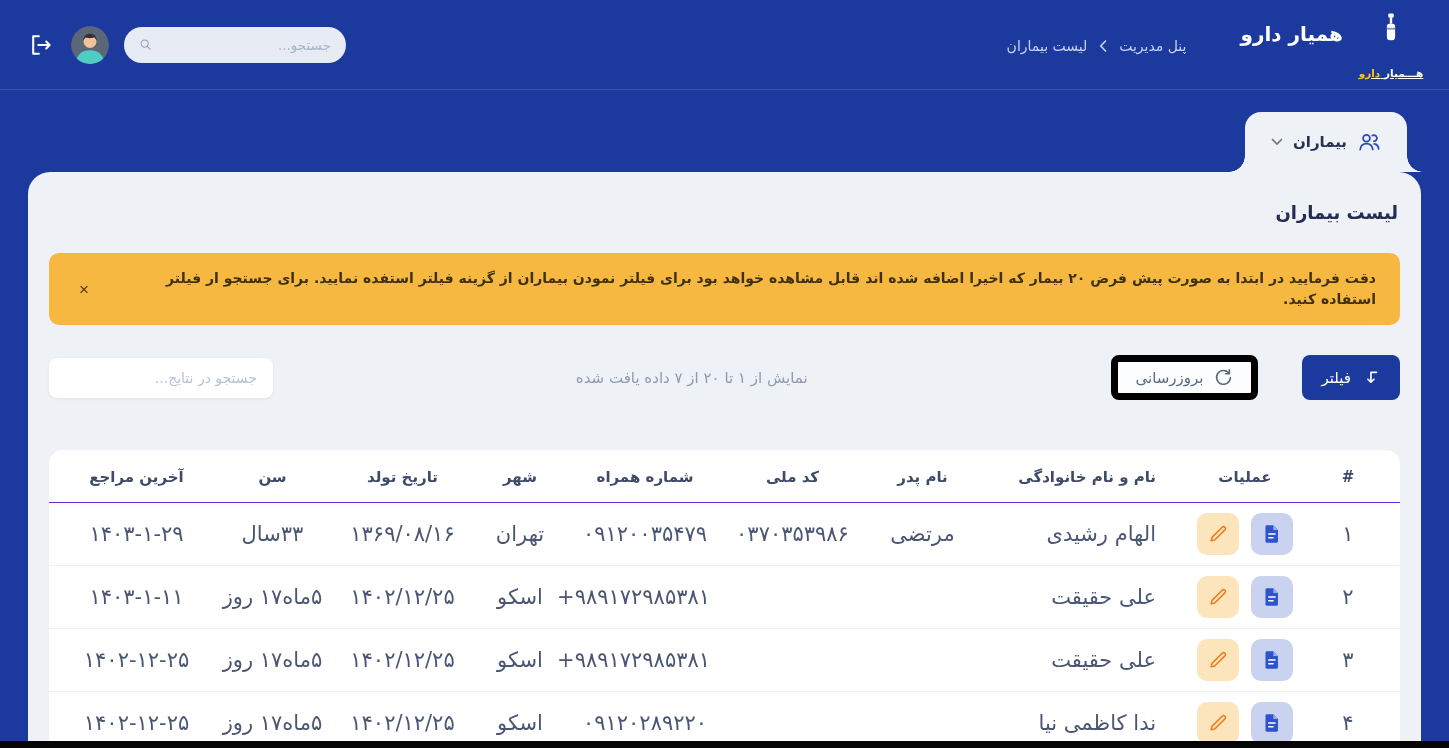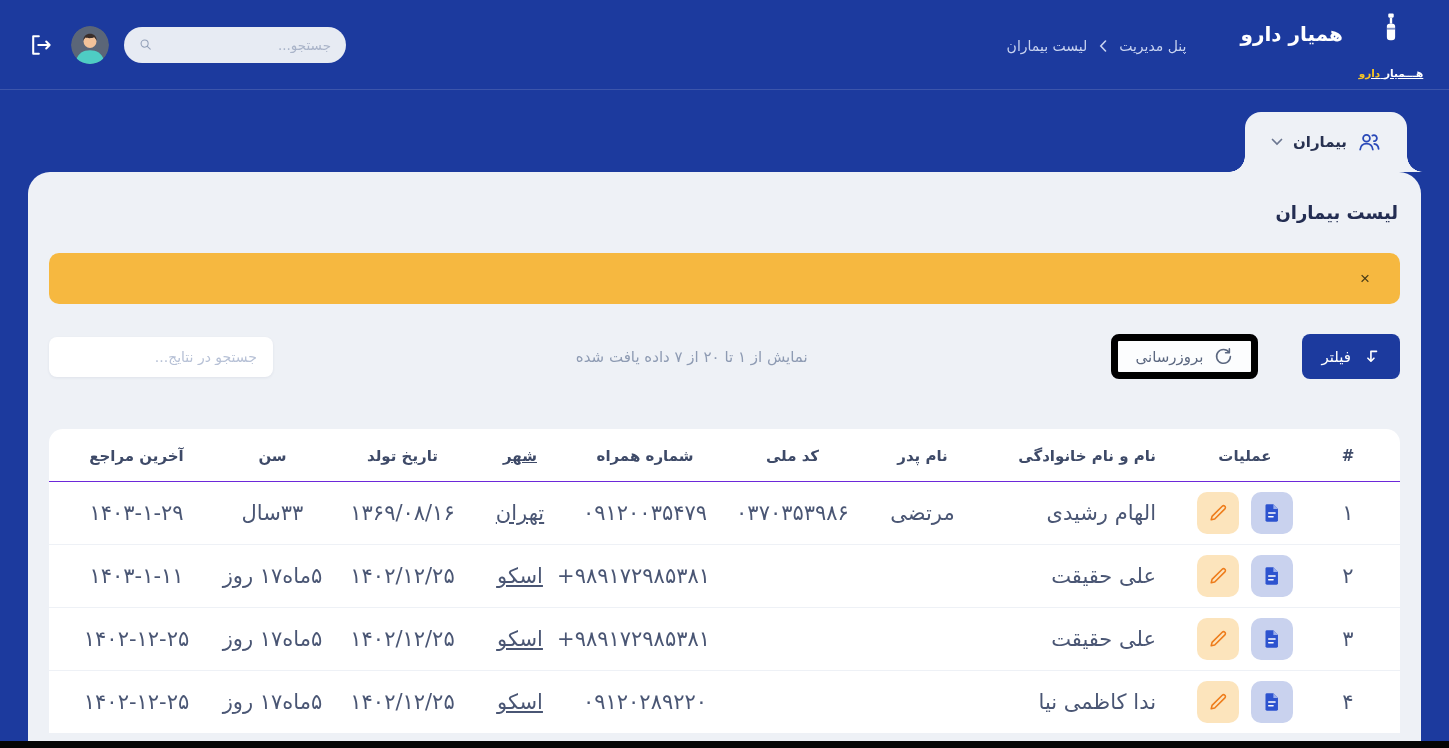--- a/index.html
+++ b/index.html
@@ -72,21 +72,21 @@
   .table-wrap { margin-top: 50px; background: #fff; border-radius: 14px 14px 0 0; overflow: hidden; }
   table { width: 100%; border-collapse: collapse; table-layout: fixed; }
   thead th { padding: 18px 10px 16px; font-size: 15px; font-weight: 600; color: #3e4a68; text-align: center; border-bottom: 1px solid #6d28d9; }
   tbody td { padding: 10px 10px; height: 53px; font-size: 21px; color: #4a5674; text-align: center; border-bottom: 1px solid #eef1f6; }
   th.col-0, td.col-0 { width: 80px;  padding-left: 4px; padding-right: 28px; }
   th.col-1, td.col-1 { width: 150px; }
   th.col-2, td.col-2 { width: 190px; text-align: right; padding-right: 14px; }
   th.col-3, td.col-3 { width: 115px; }
   th.col-4, td.col-4 { width: 145px; }
   th.col-5, td.col-5 { width: 150px; }
-  th.col-6, td.col-6 { width: 100px; text-decoration: underline; }
+  th.col-6, td.col-6 { width: 100px; }
   th.col-7, td.col-7 { width: 135px; }
   th.col-8, td.col-8 { width: 125px; }
   th.col-9, td.col-9 { padding-left: 24px; }
   .actions { display: flex; justify-content: center; align-items: center; gap: 12px; }
   .action-btn { width: 42px; height: 42px; border: none; border-radius: 10px; display: flex; align-items: center; justify-content: center; cursor: pointer; }
   .action-doc  { background: #c9d2ee; }
   .action-edit { background: #fce4bc; }
   
   .bottom-bar { position: fixed; left: 0; bottom: 0; width: 100%; height: 7px; background: #050505; z-index: 50; }
 </style>
@@ -154,20 +154,21 @@
     <svg width="12" height="8" viewBox="0 0 12 8">
       <path d="M1.5 1.5 L6 6 L10.5 1.5" fill="none" stroke="#6b7690" stroke-width="1.7" stroke-linecap="round"></path>
     </svg>
   </div>
 </nav>
 
 <main class="card">
   <h1 class="page-title">لیست بیماران</h1>
 
   <div class="alert">
+    <p class="alert-text">دقت فرمایید در ابتدا به صورت پیش فرض ۲۰ بیمار که اخیرا اضافه شده اند قابل مشاهده خواهد بود برای فیلتر نمودن بیماران از گزینه فیلتر استفده نمایید. برای جستجو ار فیلتر استفاده کنید.</p>
     <button class="alert-close">×</button>
   </div>
 
   <div class="controls">
     <button class="btn btn-filter">
       <svg width="19" height="19" viewBox="0 0 22 22">
         <path d="M18 5 H11.5 V15.5" fill="none" stroke="#fff" stroke-width="1.9" stroke-linecap="round" stroke-linejoin="round"></path>
         <path d="M8 13 L11.5 16.5 L15 13" fill="none" stroke="#fff" stroke-width="1.9" stroke-linecap="round" stroke-linejoin="round"></path>
       </svg>
       <span>فیلتر</span>

